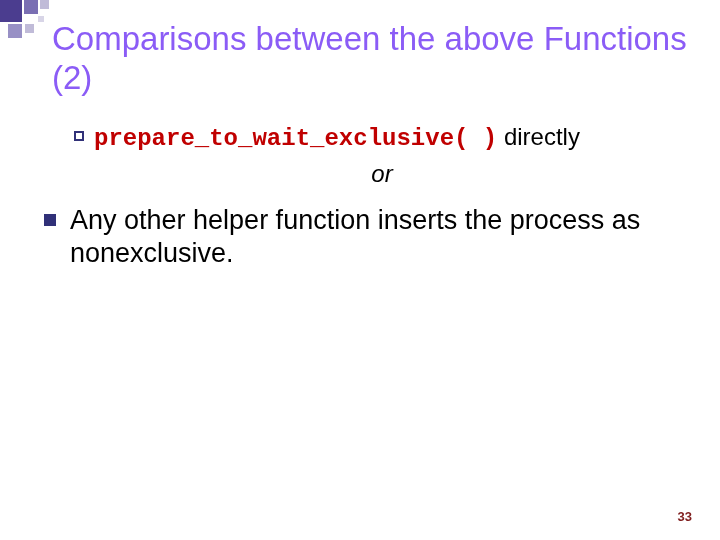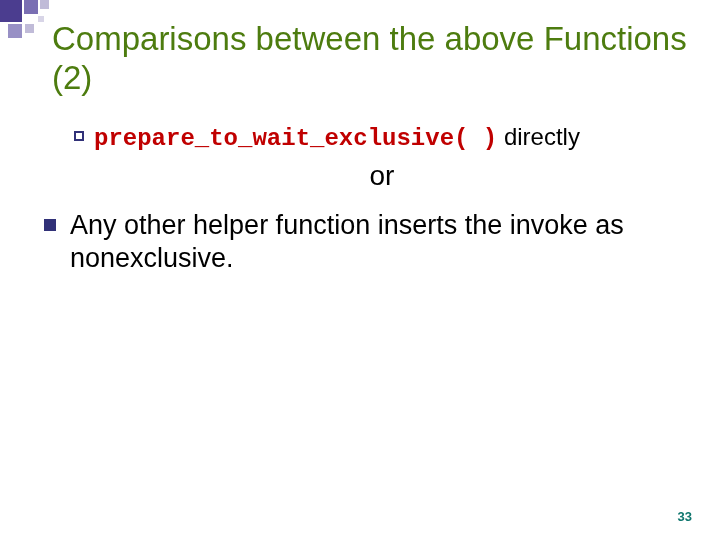--- a/index.html
+++ b/index.html
@@ -25,21 +25,21 @@
   .sq4 { width: 14px; height: 14px; background: #9890c5; top: 24px; left: 8px; }
   .sq5 { width: 9px; height: 9px; background: #c0bbd8; top: 24px; left: 25px; }
   .sq6 { width: 6px; height: 6px; background: #d8d5e7; top: 16px; left: 38px; }
   .slide-title {
     position: absolute;
     top: 20px;
     left: 52px;
     right: 30px;
     font-size: 33px;
     font-weight: normal;
-    color: #4d7c0f;
+    color: #8b5cf6;
     line-height: 1.18;
   }
   .content {
     position: absolute;
     top: 122px;
     left: 44px;
     right: 30px;
     font-size: 27px;
     color: #000;
     line-height: 1.22;
@@ -67,37 +67,38 @@
     width: 10px;
     height: 10px;
     border: 2px solid #313178;
     margin-top: 9px;
     margin-right: 10px;
     flex-shrink: 0;
   }
   .bullet-l2-text { flex: 1; line-height: 1.28; }
   .or-line {
     text-align: center;
-    font-size: 28px;
+    font-size: 24px;
     margin: 2px 0 2px 30px;
+    font-style: italic;
   }
   .code {
     font-family: "Courier New", monospace;
     font-weight: bold;
     color: #c00000;
     text-align: center;
   }
   .spacer { height: 14px; }
   .page-num {
     position: absolute;
     bottom: 16px;
     right: 28px;
     font-size: 13px;
     font-weight: bold;
-    color: #0f766e;
+    color: #7f1d1d;
   }
 </style>
 </head>
 <body>
 
 <div class="decoration">
   <div class="dec-square sq1"></div>
   <div class="dec-square sq2"></div>
   <div class="dec-square sq3"></div>
   <div class="dec-square sq4"></div>
@@ -115,18 +116,18 @@
     <div class="bullet-l2-text"><span class="code">prepare_to_wait_exclusive( )</span><span> directly</span></div>
   </div>
 
   <div class="or-line">or</div>
 
 
   <div class="spacer"></div>
 
   <div class="bullet-l1">
     <div class="bullet-l1-marker"></div>
-    <div class="bullet-l1-text">Any other helper function inserts the invoke as nonexclusive.</div>
+    <div class="bullet-l1-text">Any other helper function inserts the process as nonexclusive.</div>
   </div>
 
 </div>
 
 <div class="page-num">33</div>
 
 </body></html>

